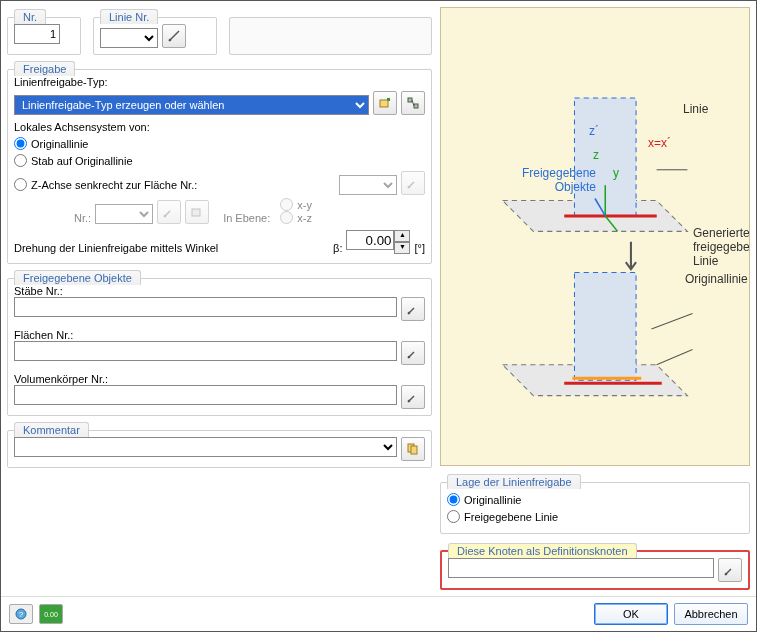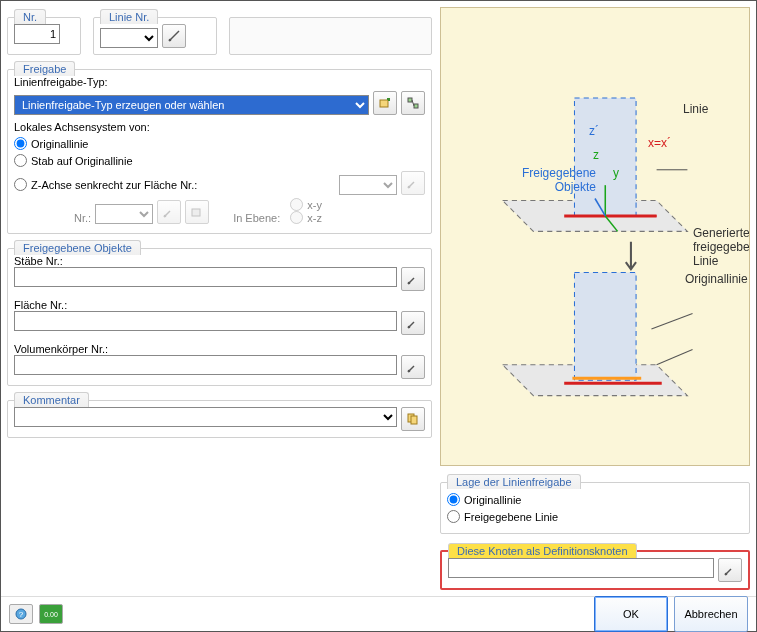--- a/index.html
+++ b/index.html
@@ -34,21 +34,21 @@
 .spin input{width:48px;text-align:right;border:1px solid #888;height:20px;box-sizing:border-box}
 .spin .btns{display:flex;flex-direction:column}
 .spin .btns div{width:14px;height:10px;border:1px solid #888;font-size:7px;line-height:7px;text-align:center;background:#eee;cursor:pointer}
 
 .preview{flex:1;min-height:330px;border:1px solid #cdbf94;background:#fbf6d9;position:relative;overflow:hidden}
 .diagram-label{position:absolute;font-size:12px;color:#333}
 
 .redbox{border:2px solid #d44}
 .footer{height:34px;border-top:1px solid #ddd;display:flex;align-items:center;padding:0 8px;gap:6px}
 .footer .spacer{flex:1}
-.btn{height:36px;min-width:74px;border:1px solid #7a9fd4;background:linear-gradient(#fdfdfd,#e9f1fb);border-radius:2px;cursor:pointer;font:inherit}
+.btn{height:22px;min-width:74px;border:1px solid #7a9fd4;background:linear-gradient(#fdfdfd,#e9f1fb);border-radius:2px;cursor:pointer;font:inherit}
 .btn.default{border:1px solid #2a6fd6;box-shadow:0 0 0 1px #7db3ff inset}
 .smallicon{width:22px;height:18px;border:1px solid #aaa;background:#efefef;border-radius:2px;display:inline-flex;align-items:center;justify-content:center;font-size:10px}
 svg{display:block}
 </style>
 </head>
 <body>
 
 <div class="window">
 
   <div class="body">
@@ -125,48 +125,60 @@
               <svg width="12" height="12" viewBox="0 0 12 12">
                 <path d="M1 11 L7 5" stroke="#888" stroke-width="1.5"></path>
                 <circle cx="2" cy="10" r="1.3" fill="#888"></circle>
               </svg>
             </span>
           <span class="iconbtn disabled">
               <svg width="12" height="12" viewBox="0 0 12 12">
                 <rect x="1" y="3" width="8" height="7" fill="#ddd" stroke="#888"></rect>
               </svg>
             </span>
-          <span class="label" style="margin-left:20px">In Ebene:</span>
+          <span class="label" style="margin-left:10px">In Ebene:</span>
           <div style="display:flex;flex-direction:column;margin-left:6px">
             <label class="radio" style="margin:0">
                 <input type="radio" name="pl" disabled="" style="">
                 <span>x-y</span>
               </label>
             <label class="radio" style="margin:0">
                 <input type="radio" name="pl" disabled="" style="">
                 <span>x-z</span>
               </label>
           </div>
         </div>
 
+        <div class="row" style="margin-top:6px">
+          <span class="label" style="flex:1">Drehung der Linienfreigabe mittels Winkel</span>
+          <span class="label">β:</span>
+          <div class="spin">
+            <input type="text" value="0.00" style="">
+            <div class="btns">
+                <div>▲</div>
+                <div>▼</div>
+              </div>
+          </div>
+          <span class="label">[°]</span>
+        </div>
       </div>
 
       <div class="group">
         <div class="legend">Freigegebene Objekte</div>
         <div class="label">Stäbe Nr.:</div>
         <div class="longinput">
             <input type="text" class="field" style="">
             <span class="iconbtn">
               <svg width="12" height="12" viewBox="0 0 12 12">
                 <path d="M1 11 L7 5" stroke="#555" stroke-width="1.5"></path>
                 <circle cx="2" cy="10" r="1.3" fill="#555"></circle>
               </svg>
             </span>
           </div>
-        <div class="label" style="margin-top:8px">Fläche Nr.:</div>
+        <div class="label" style="margin-top:8px">Flächen Nr.:</div>
         <div class="longinput">
             <input type="text" class="field" style="">
             <span class="iconbtn">
               <svg width="12" height="12" viewBox="0 0 12 12">
                 <path d="M1 11 L7 5" stroke="#555" stroke-width="1.5"></path>
                 <circle cx="2" cy="10" r="1.3" fill="#555"></circle>
               </svg>
             </span>
           </div>
         <div class="label" style="margin-top:8px">Volumenkörper Nr.:</div>
@@ -252,21 +264,21 @@
             <span>Originallinie</span>
           </label>
         <label class="radio">
             <input type="radio" name="loc" style="">
             <span>Freigegebene Linie</span>
           </label>
       </div>
 
 
       <div class="group redbox">
-        <div class="legend" style="background:#fde047;border-color:#d0d0d0">Diese Knoten als Definitionsknoten</div>
+        <div class="legend" style="background:#fef9c3;border-color:#d0d0d0">Diese Knoten als Definitionsknoten</div>
         <div class="longinput">
           <input type="text" class="field" value="" style="">
           <span class="iconbtn">
               <svg width="12" height="12" viewBox="0 0 12 12">
                 <path d="M1 11 L7 5" stroke="#555" stroke-width="1.5"></path>
                 <circle cx="2" cy="10" r="1.3" fill="#555"></circle>
               </svg>
             </span>
         </div>
       </div>

